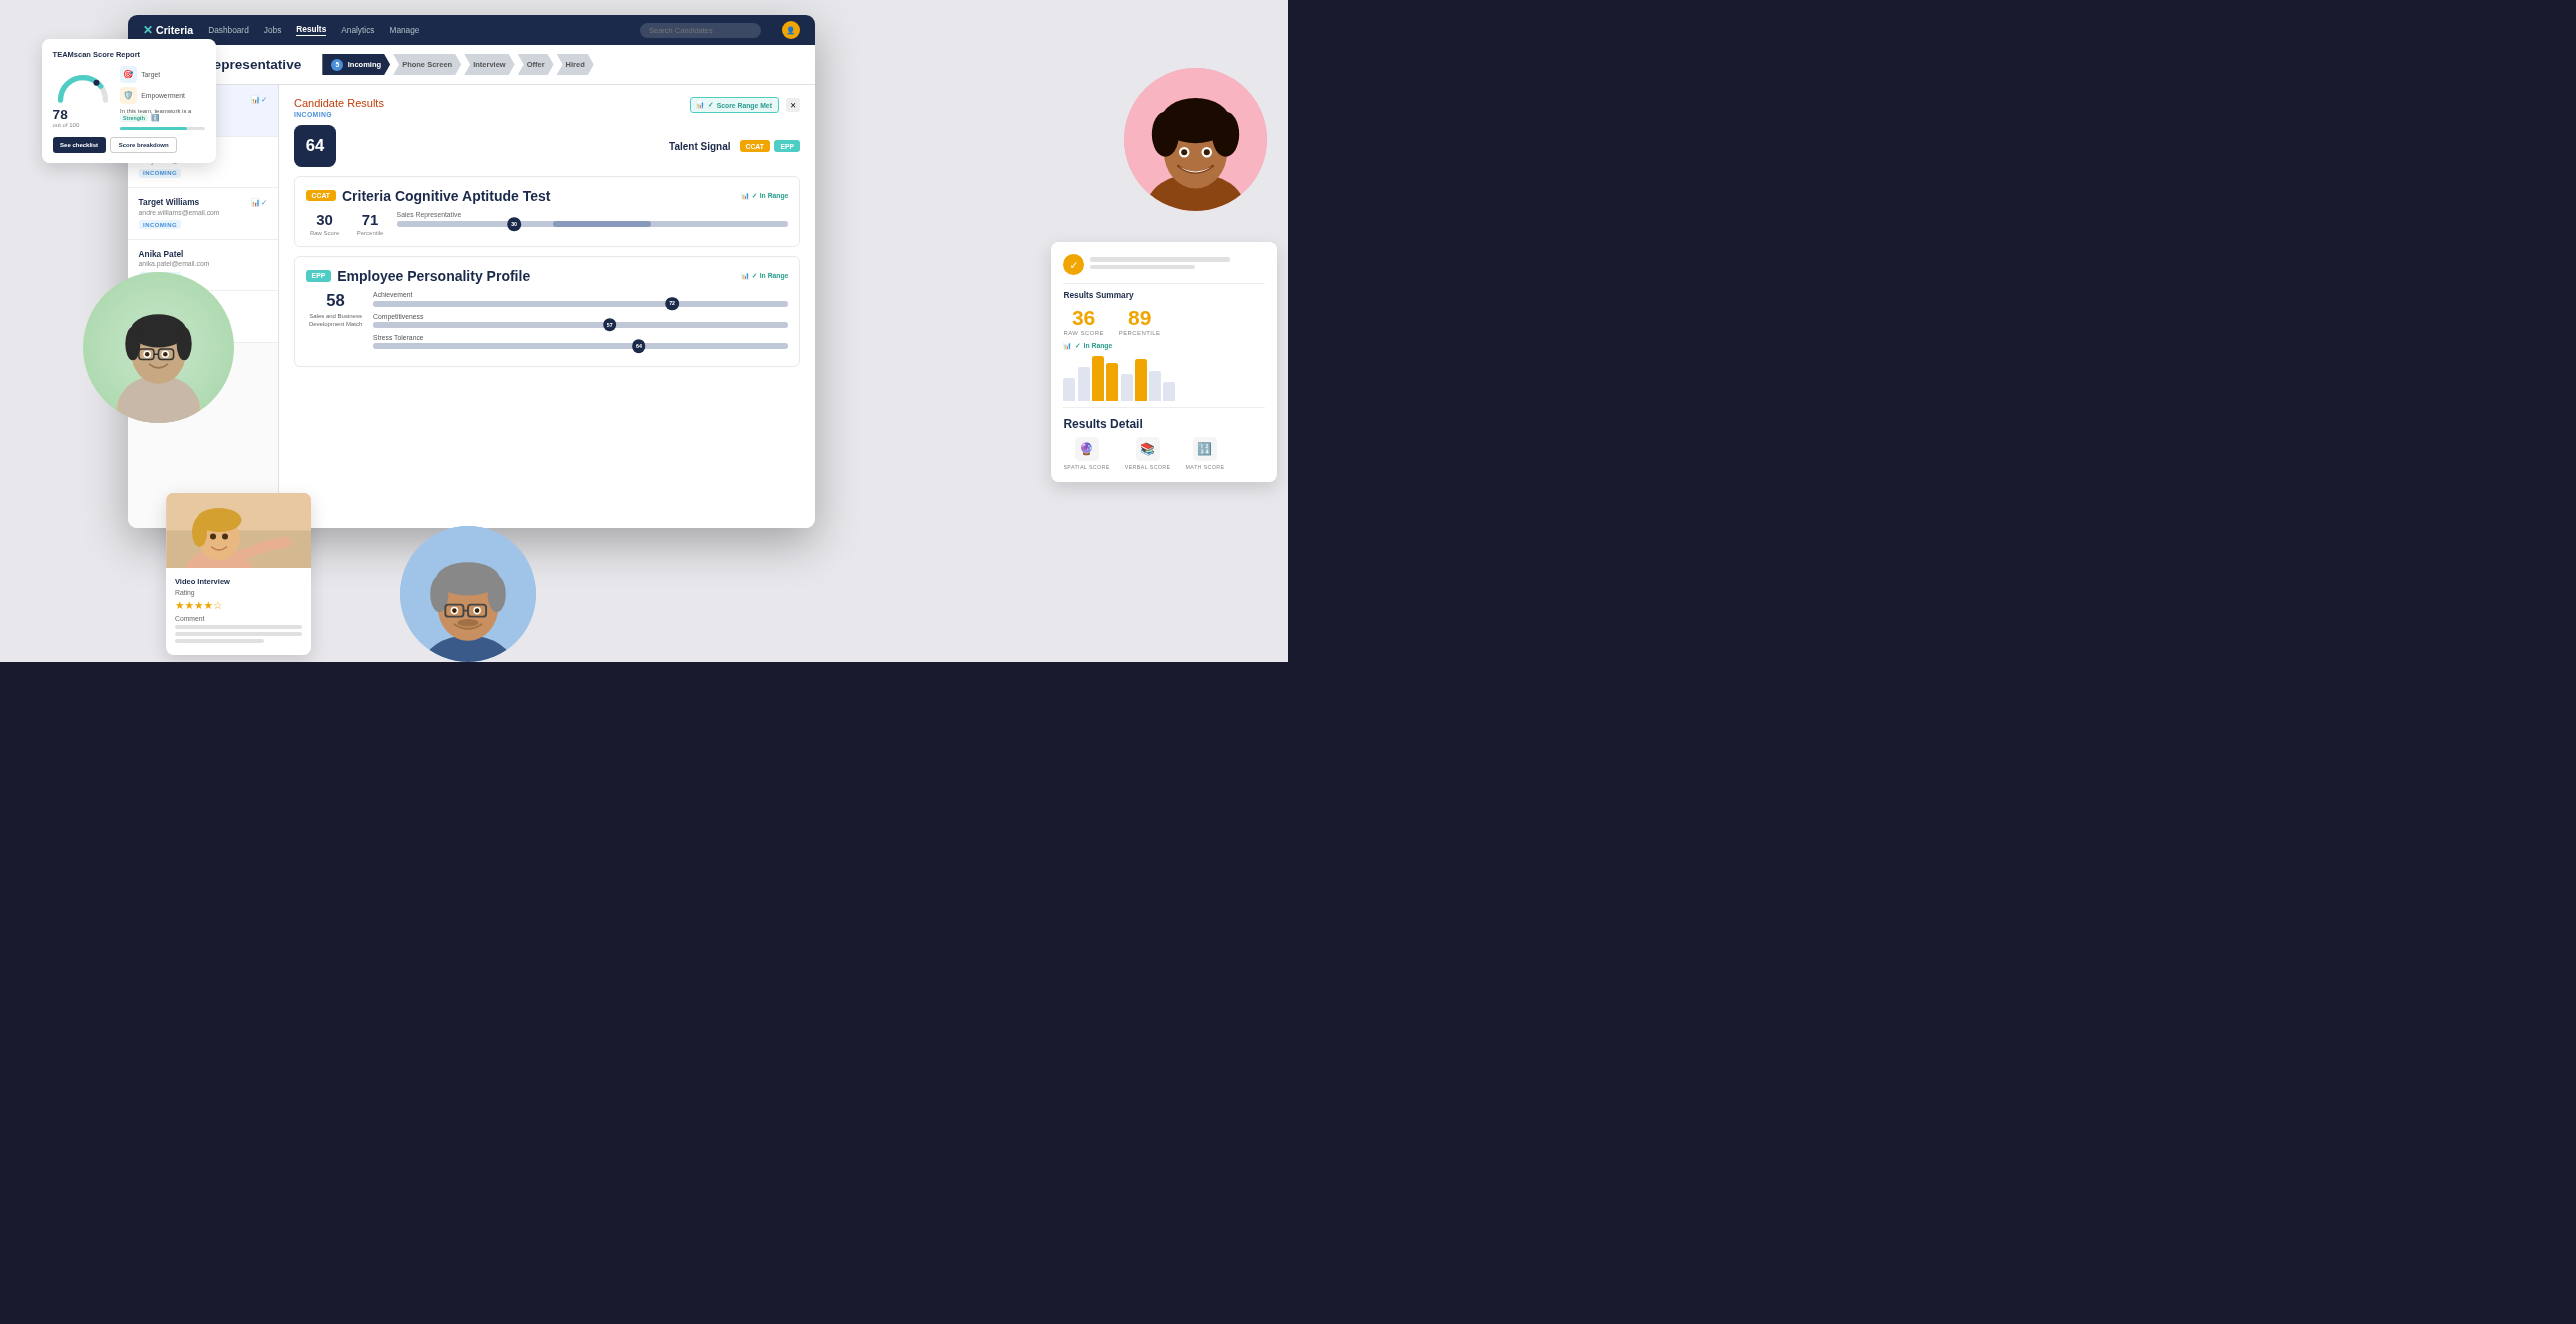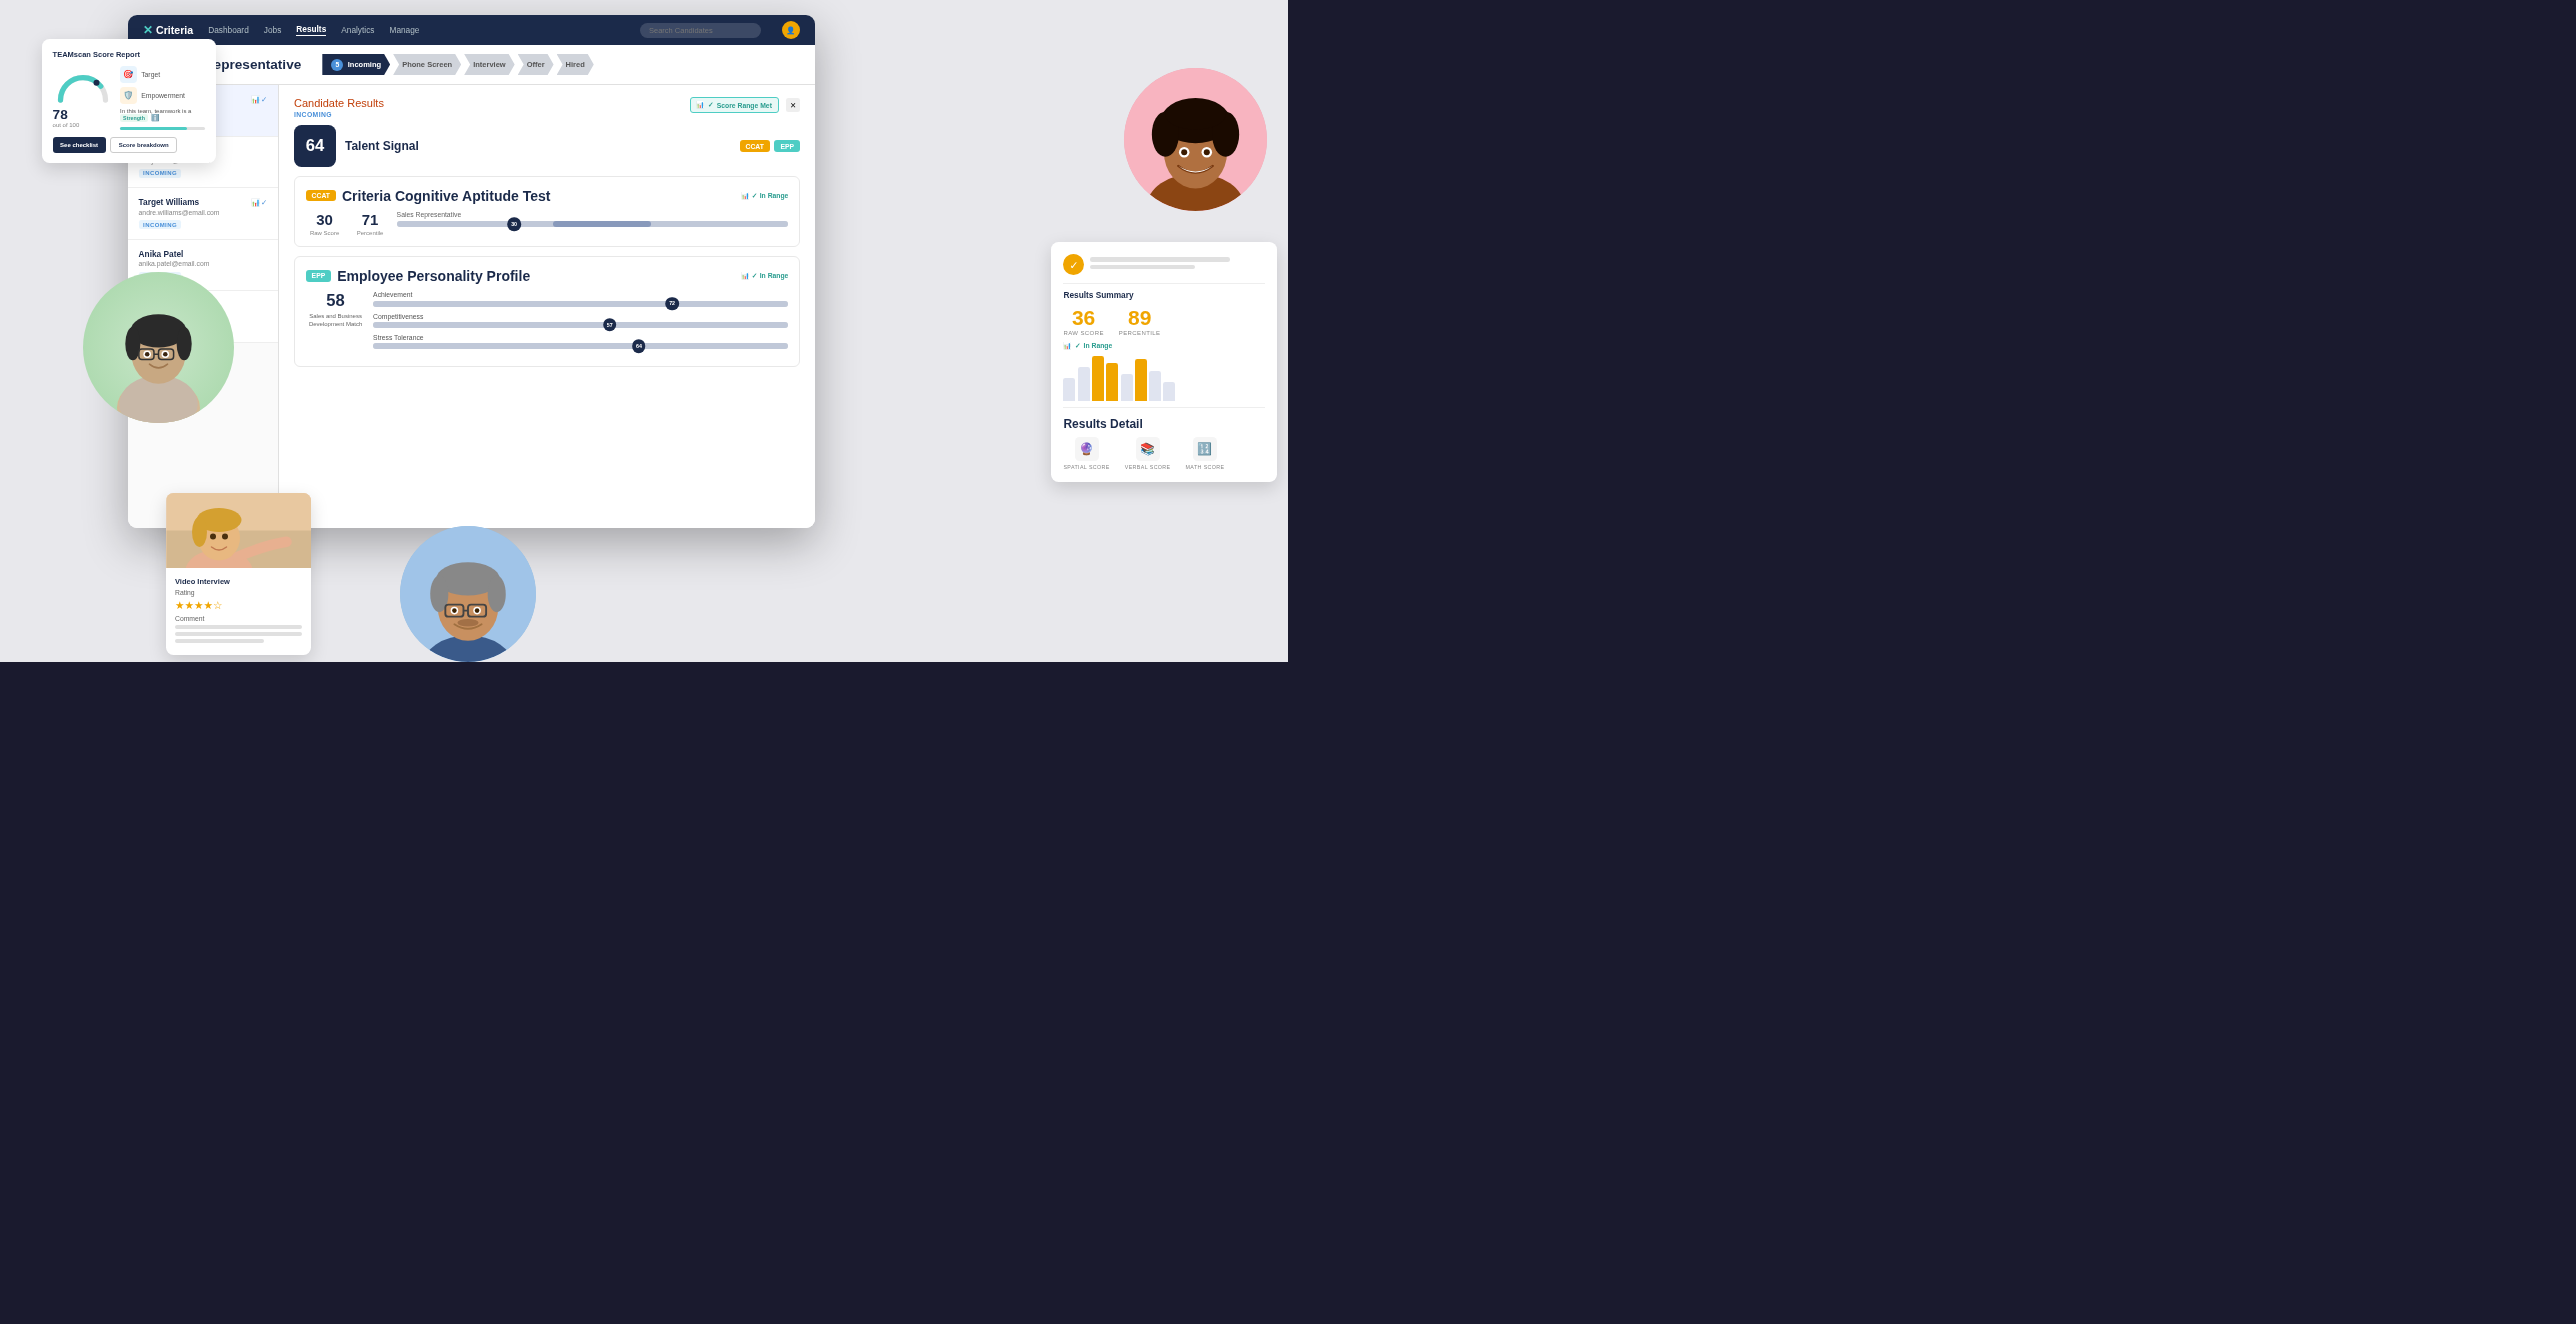--- a/index.html
+++ b/index.html
@@ -274,24 +274,25 @@
       border-radius: 7.5px;
       display: flex;
       align-items: center;
       justify-content: center;
       color: #fff;
       font-size: 16.6px;
       font-weight: 900;
       flex-shrink: 0;
     }
     .talent-signal-label {
-      font-size: 12px;
+      font-size: 10px;
       font-weight: 700;
       color: #1b2a4a;
       flex: 1;
+      text-align: right;
     }
     .test-tags {
       display: flex;
       gap: 4.5px;
     }
     .tag-ccat {
       background: #f0a500;
       color: #fff;
       font-size: 6.8px;
       font-weight: 800;

